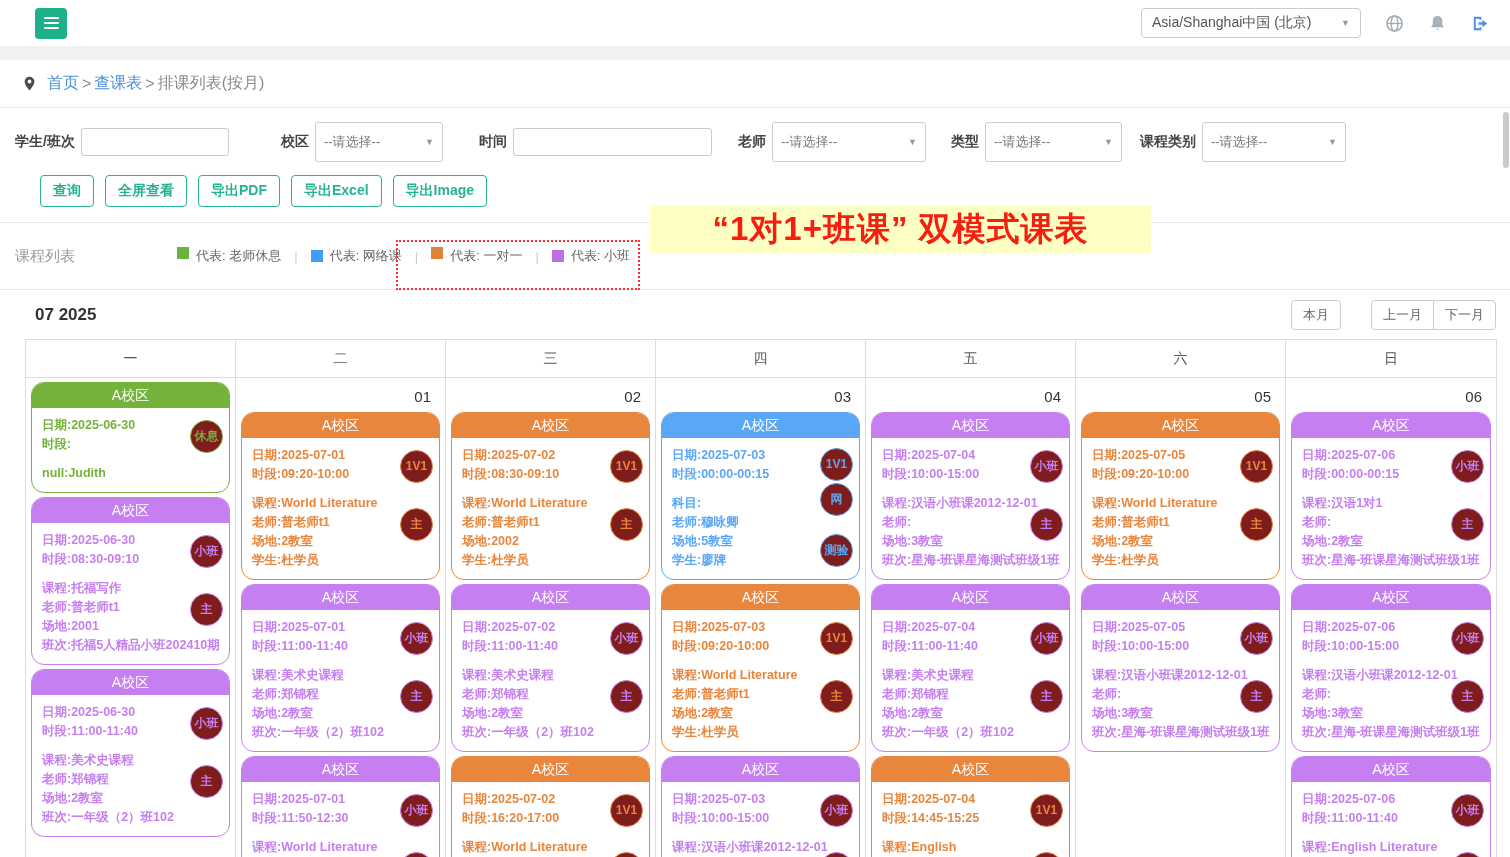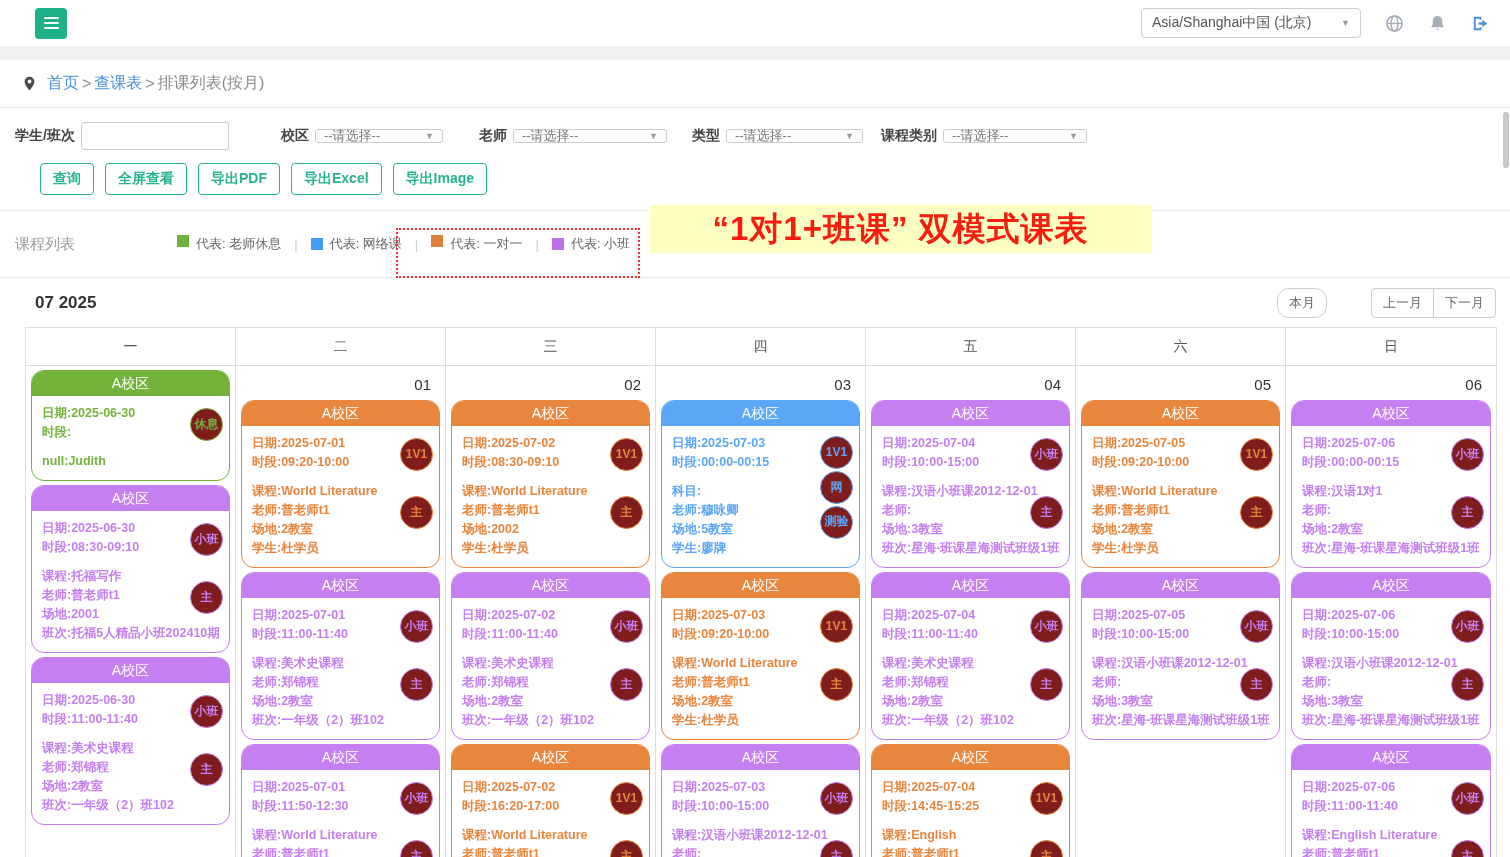--- a/index.html
+++ b/index.html
@@ -24,21 +24,21 @@
             border-bottom:1px solid #e7e7e7;font-size:16px;text-align:center;}
   .crumbbar .pin{margin-right:10px;display:block;}
   .crumb-link{color:#4a90d9;cursor:pointer;}
   .crumb-sep{color:#888;margin:0 3px;}
   .crumb-cur{color:#8a8a8a;}
   
   .filter-row{display:flex;align-items:center;padding:14px 0 0 15px;}
   .fgroup{display:flex;align-items:center;}
   .flabel{font-size:14px;font-weight:bold;color:#444;margin-right:6px;white-space:nowrap;}
   .inp{height:28px;border:1px solid #ccc;border-radius:3px;background:#fff;}
-  .sel{height:14px;border:1px solid #ccc;border-radius:3px;background:#fff;display:flex;cursor:pointer;
+  .sel{height:40px;border:1px solid #ccc;border-radius:3px;background:#fff;display:flex;cursor:pointer;
        align-items:center;justify-content:space-between;padding:0 8px;font-size:13px;color:#777;}
   .actions-row{display:flex;gap:11px;padding:13px 8px 15px 40px;}
   .act{border:1px solid #27b391;color:#27b391;background:#fff;font-size:14px;font-weight:bold;
        padding:6px 12px;border-radius:4px;cursor:pointer;}
   .divider{border-top:1px solid #eaeaea;}
   
   .legend-sec{position:relative;height:66px;display:flex;align-items:center;}
   .legend-title{color:#9a9a9a;font-size:15px;margin-left:15px;}
   .legend-items{display:flex;align-items:center;margin-left:102px;font-size:13px;color:#666;}
   .lg-sq{width:12px;height:12px;margin-right:7px;display:inline-block;}
@@ -46,21 +46,21 @@
   .dotted-box{position:absolute;left:396px;top:17px;width:240px;height:46px;
               border:2px dotted #ff2d2d;pointer-events:none;}
   .banner{position:absolute;left:650px;top:205px;width:501px;height:48px;background:#feffc2;z-index:5;
           color:#f81d0e;font-size:33px;font-weight:bold;display:flex;align-items:center;justify-content:center;
           letter-spacing:1px;white-space:nowrap;}
   
   .cal-header{display:flex;justify-content:space-between;align-items:center;padding:10px 14px 9px 35px;}
   .month{font-size:17px;font-weight:bold;color:#333;}
   .cal-nav{display:flex;align-items:center;}
   .btn-sm{border:1px solid #ccc;background:#fff;color:#666;font-size:13px;padding:5px 11px;cursor:pointer;}
-  .btn-today{border-radius:12px;margin-right:44px;}
+  .btn-today{border-radius:4px;margin-right:30px;}
   .btn-prev{border-radius:4px 0 0 4px;}
   .btn-next{border-radius:0 4px 4px 0;margin-left:-1px;}
   
   .cal-table{margin-left:25px;width:1470px;border:1px solid #ddd;display:grid;
              grid-template-columns:repeat(7,1fr);}
   .day-head{height:37px;line-height:37px;text-align:center;color:#555;font-size:14px;
             border-right:1px solid #ddd;border-bottom:1px solid #ddd;background:#fff;}
   .day-head.last{border-right:none;}
   .day-cell{border-right:1px solid #ddd;min-height:520px;padding-bottom:6px;}
   .day-cell.last{border-right:none;}
@@ -70,21 +70,21 @@
         background:#fff;overflow:hidden;cursor:pointer;}
   .card-head{background:var(--c);color:#fff;text-align:center;font-size:14px;height:25px;line-height:25px;}
   .card-body{position:relative;color:var(--c);font-weight:bold;font-size:12.5px;line-height:19px;
              padding:8px 8px 9px 10px;}
   .line{white-space:nowrap;overflow:hidden;}
   .gap{height:10px;}
   .badge{position:absolute;right:6px;width:33px;height:33px;border:1.5px solid var(--c);border-radius:50%;
          display:flex;align-items:center;justify-content:center;font-size:12px;font-weight:bold;
          background:#7f1d1d;box-sizing:border-box;}
   .p2-0{top:12px;}.p2-1{top:70px;}
-  .p3-0{top:10px;}.p3-1{top:45px;}.p3-2{top:80px;font-family:Liberation Mono, monospace;}
+  .p3-0{top:10px;}.p3-1{top:45px;}.p3-2{top:96px;}
   .theme-green{--c:#74b23c;}
   .theme-blue{--c:#5ba7f7;}
   .theme-orange{--c:#e8863d;}
   .theme-purple{--c:#c57ff0;}
   .scrollbar{position:absolute;right:1px;top:112px;width:6px;height:56px;background:#c9c9c9;border-radius:3px;}
 </style>
 </head>
 <body>
 
 <div class="page">
@@ -133,20 +133,24 @@
       <div class="fgroup" style="margin-right: 52px;">
         <span class="flabel">学生/班次</span>
         <input class="inp" style="width: 148px; box-sizing: border-box;">
       </div>
       <div class="fgroup" style="margin-right: 36px;">
         <span class="flabel">校区</span>
         <div class="sel" style="width: 128px; box-sizing: border-box;">
           <span>--请选择--</span>
           <span class="caret">▼</span>
         </div>
+      </div>
+      <div class="fgroup" style="margin-right: 26px;">
+        <span class="flabel">时间</span>
+        <input class="inp" style="width: 199px; box-sizing: border-box;">
       </div>
       <div class="fgroup" style="margin-right: 25px;">
         <span class="flabel">老师</span>
         <div class="sel" style="width: 154px; box-sizing: border-box;">
           <span>--请选择--</span>
           <span class="caret">▼</span>
         </div>
       </div>
       <div class="fgroup" style="margin-right: 18px;">
         <span class="flabel">类型</span>

